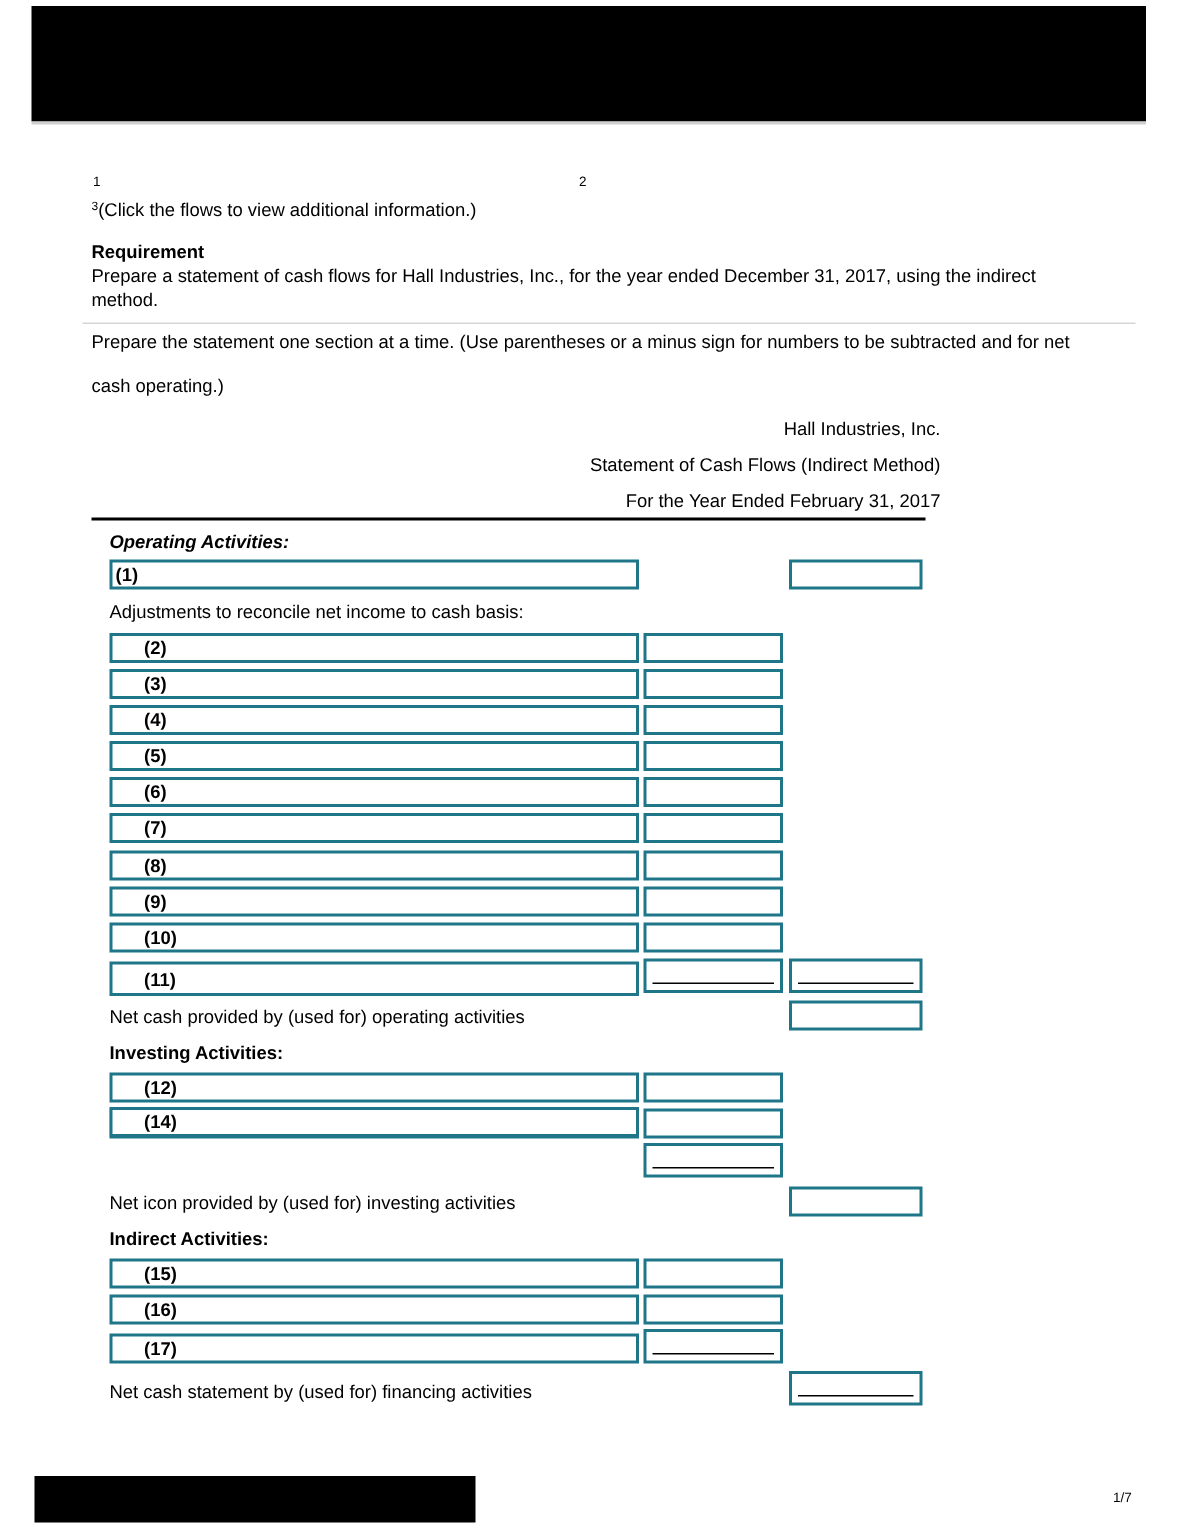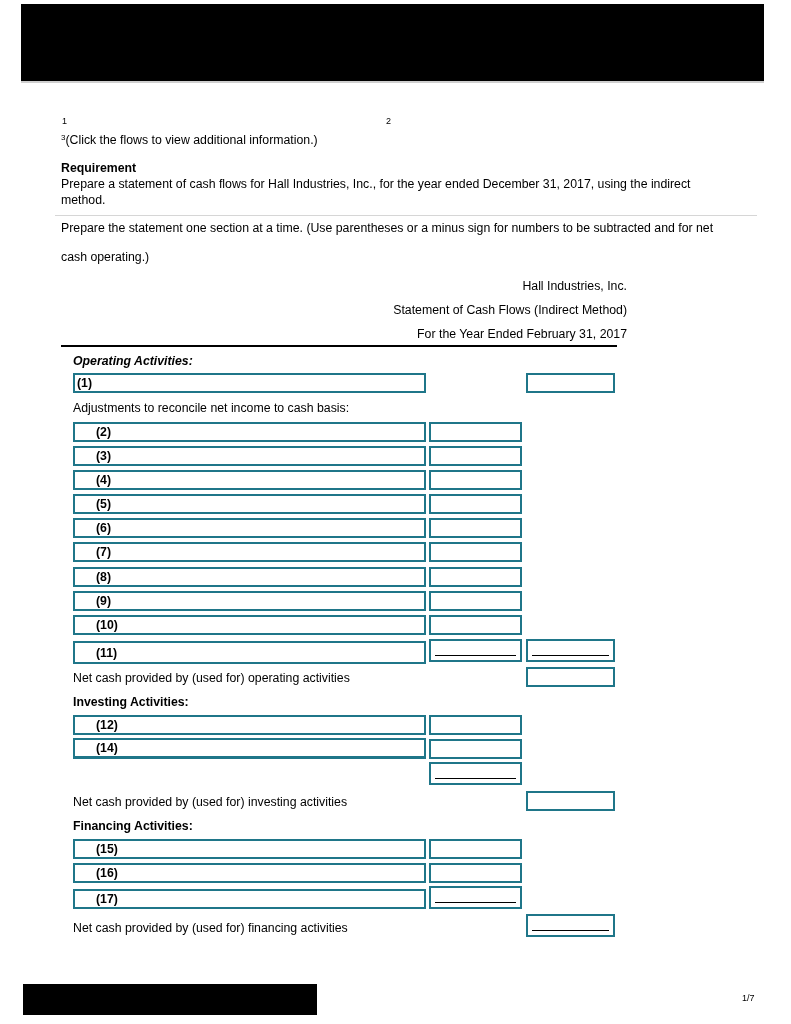--- a/index.html
+++ b/index.html
@@ -109,34 +109,34 @@
 <div class="box amt1" style="top:715px;"></div>
 <div class="box lbl-box" style="top:739px;">
     <span style="left:21px;">(8)</span>
   </div>
 <div class="box amt1" style="top:739px;"></div>
 <div class="box lbl-box" style="top:738px;">
     <span style="left:21px;">(14)</span>
   </div>
 <div class="box amt1 tall uline" style="top:762px;"></div>
 
-<div class="abs row-label" style="top:795px;">Net cash provided by (used for) investing activities</div>
+<div class="abs row-label" style="top:795px;">Net icon provided by (used for) investing activities</div>
 <div class="box amt2" style="top:791px;"></div>
 
-<div class="abs text bold" style="left:73px;top:818px;">Financing Activities:</div>
+<div class="abs text bold" style="left:73px;top:818px;">Indirect Activities:</div>
 <div class="box lbl-box" style="top:839px;">
     <span style="left:21px;">(15)</span>
   </div>
 <div class="box amt1" style="top:839px;"></div>
 <div class="box lbl-box" style="top:863px;">
     <span style="left:21px;">(16)</span>
   </div>
 <div class="box amt1" style="top:863px;"></div>
 <div class="box lbl-box" style="top:889px;">
     <span style="left:21px;">(17)</span>
   </div>
 <div class="box amt1 tall uline" style="top:886px;"></div>
 
-<div class="abs row-label" style="top:921px;">Net cash provided by (used for) financing activities</div>
+<div class="abs row-label" style="top:921px;">Net cash statement by (used for) financing activities</div>
 <div class="box amt2 tall uline" style="top:914px;"></div>
 
 <div class="abs redact-bottom"></div>
 <div class="abs page-num">1/7</div>
 
 </body></html>

